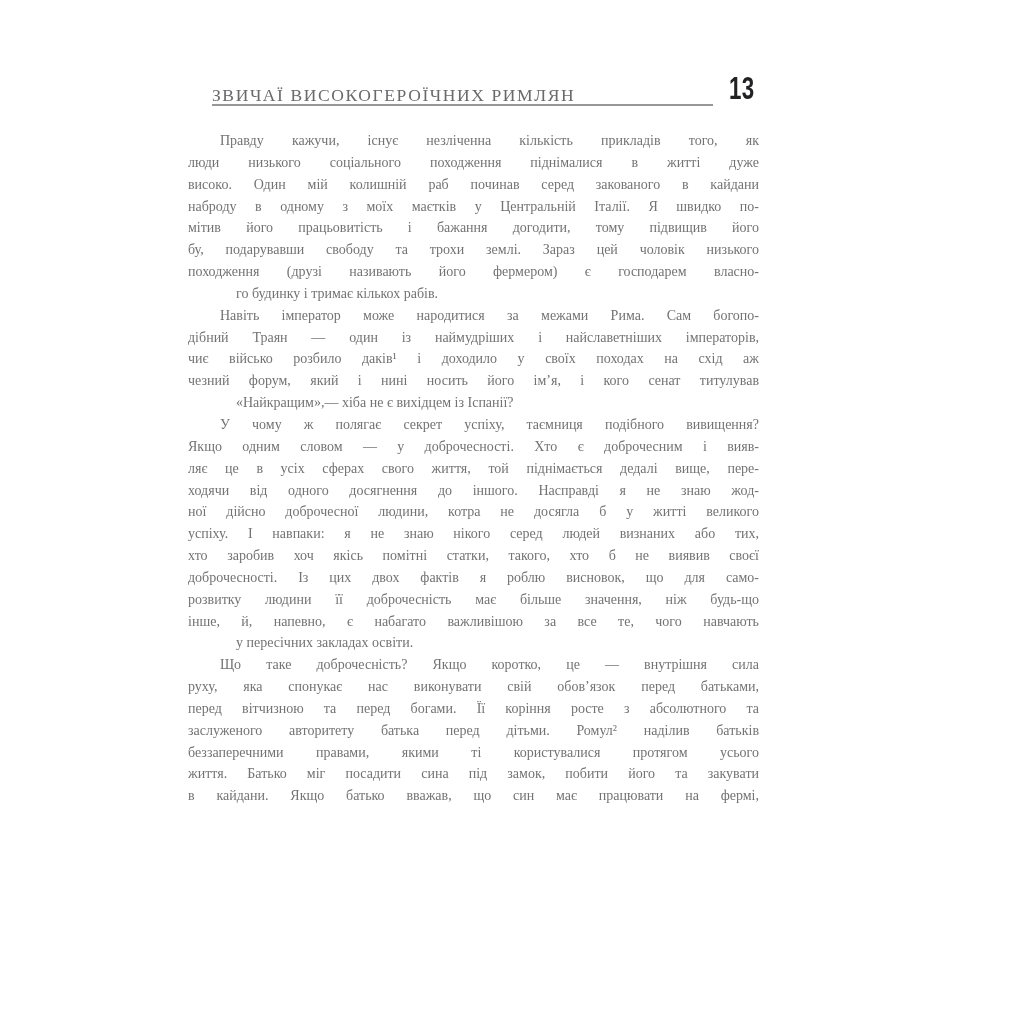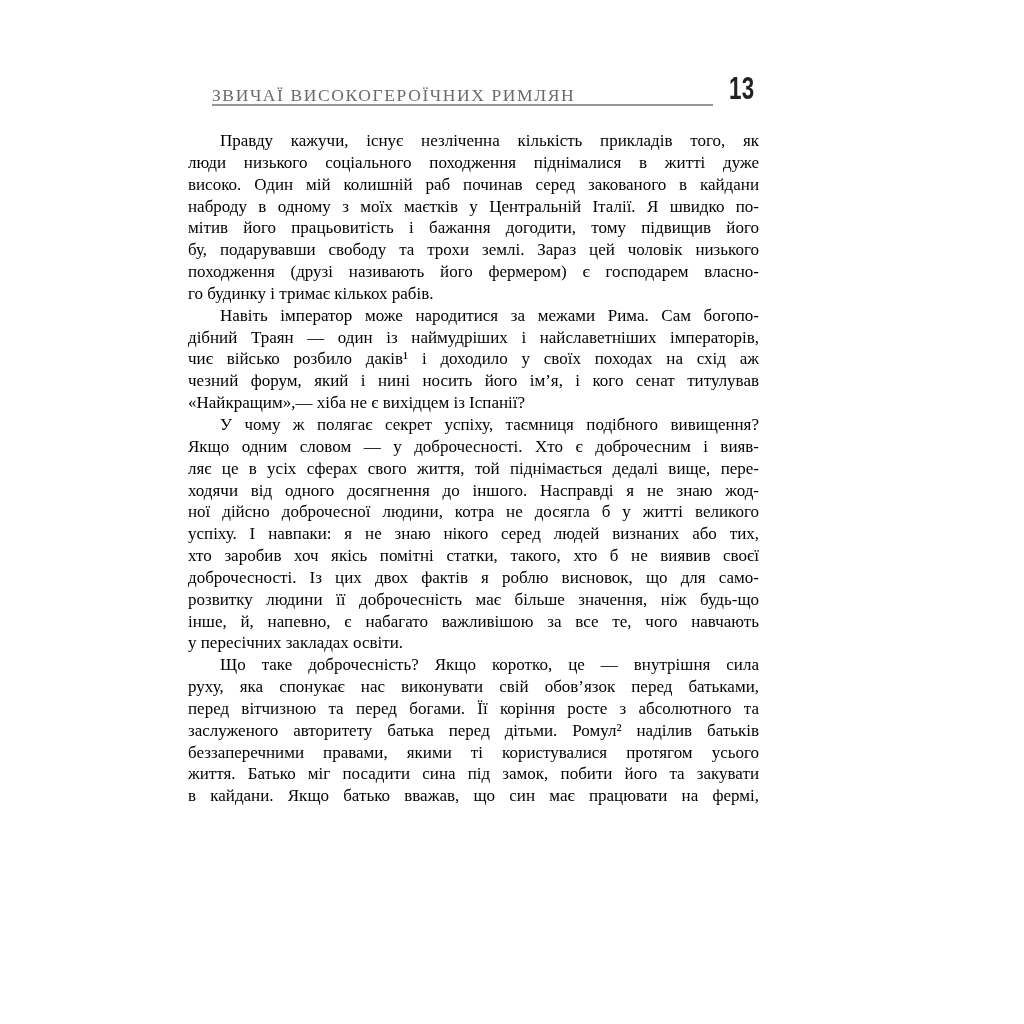--- a/index.html
+++ b/index.html
@@ -40,34 +40,35 @@
     letter-spacing: 0.5px;
     transform: scaleX(0.72);
     transform-origin: left top;
     white-space: nowrap;
   }
   .body-text {
     position: absolute;
     left: 188px;
     top: 130px;
     width: 571px;
-    font-size: 17px;
+    font-size: 14px;
     line-height: 21.85px;
-    color: #000000;
+    color: #737373;
   }
   .line {
     text-align: justify;
     text-align-last: justify;
     white-space: nowrap;
     height: 21.85px;
   }
   .line.first { text-indent: 32px; }
   .line.endpara {
     text-align: right;
     text-align-last: left;
+    margin-left: 48px;
   }
   .footnote-rule {
     position: absolute;
     left: 188px;
     top: 877px;
     width: 124px;
     height: 2px;
     background: #59595b;
   }
   .footnotes {

